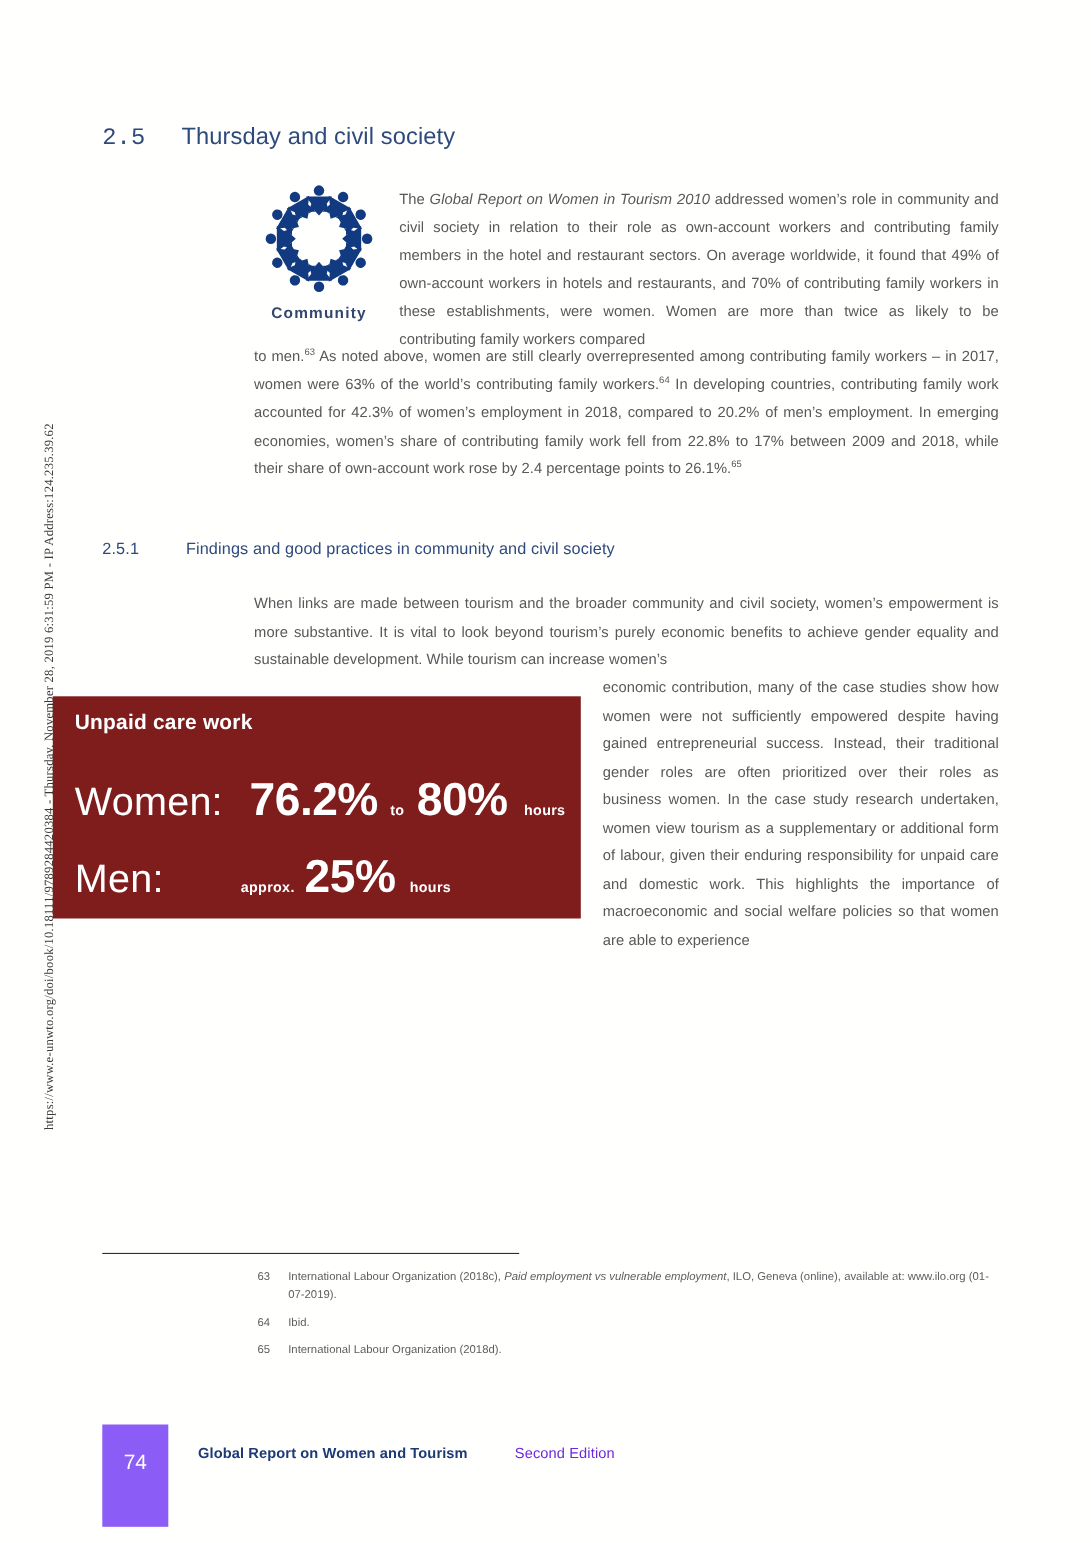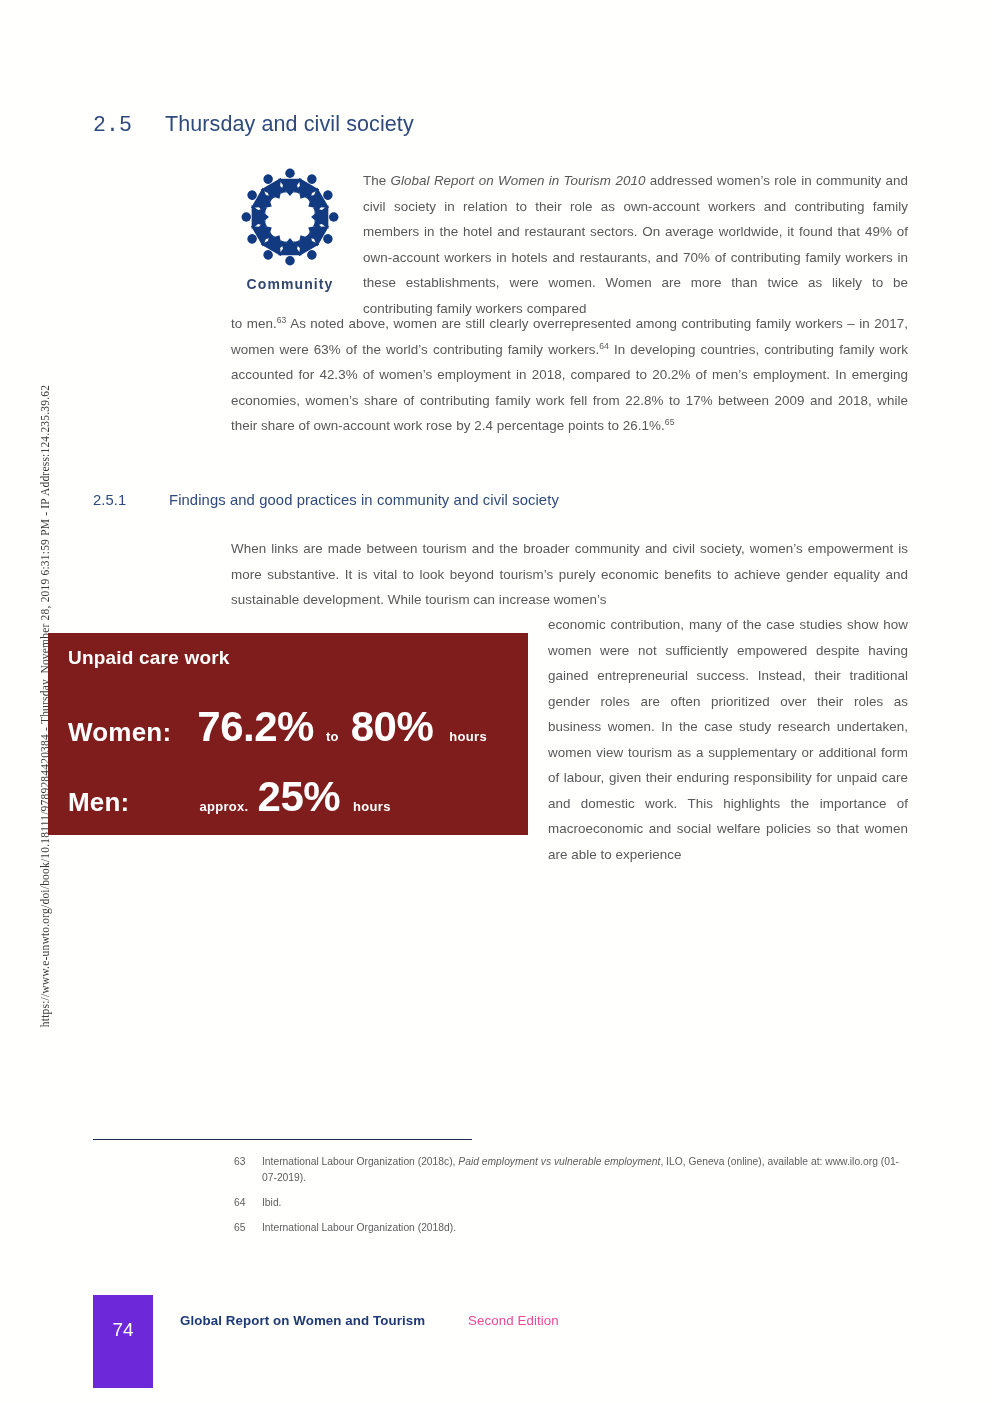--- a/index.html
+++ b/index.html
@@ -127,22 +127,22 @@
     left: 20px;
     width: 446px;
     display: flex;
     align-items: baseline;
     white-space: nowrap;
   }
   #info-row-women { top: 70px; }
   #info-row-men   { top: 140px; }
 
   .info-label {
-    font-size: 26px;
-    font-weight: 700;
+    font-size: 36px;
+    font-weight: 400;
     letter-spacing: 0.2px;
   }
   .info-big {
     font-size: 42px;
     font-weight: 700;
     letter-spacing: -0.5px;
   }
   .info-small {
     font-size: 13px;
     font-weight: 700;
@@ -185,21 +185,21 @@
   .fn .fn-body { flex: 1 1 auto; }
   .fn .fn-body i { font-style: italic; }
 
   
   .pagenum-block {
     position: absolute;
     left: 93px;
     top: 1295px;
     width: 60px;
     height: 93px;
-    background: #6d28d9;
+    background: #8b5cf6;
   }
   .pagenum {
     position: absolute;
     left: 0;
     top: 24px;
     width: 60px;
     text-align: center;
     font-size: 19px;
     color: #ffffff;
     font-weight: 400;
@@ -212,21 +212,21 @@
     font-weight: 700;
     color: #1d3a76;
     letter-spacing: 0.1px;
   }
   .footer-edition {
     position: absolute;
     left: 468px;
     top: 1313px;
     font-size: 13.3px;
     font-weight: 400;
-    color: #ec4899;
+    color: #6d28d9;
     letter-spacing: 0.1px;
   }
 </style>
 </head>
 <body>
 
 <div class="page">
 
   <div class="watermark">
     <div class="watermark-text">https://www.e-unwto.org/doi/book/10.18111/9789284420384 - Thursday, November 28, 2019 6:31:59 PM - IP Address:124.235.39.62</div>

